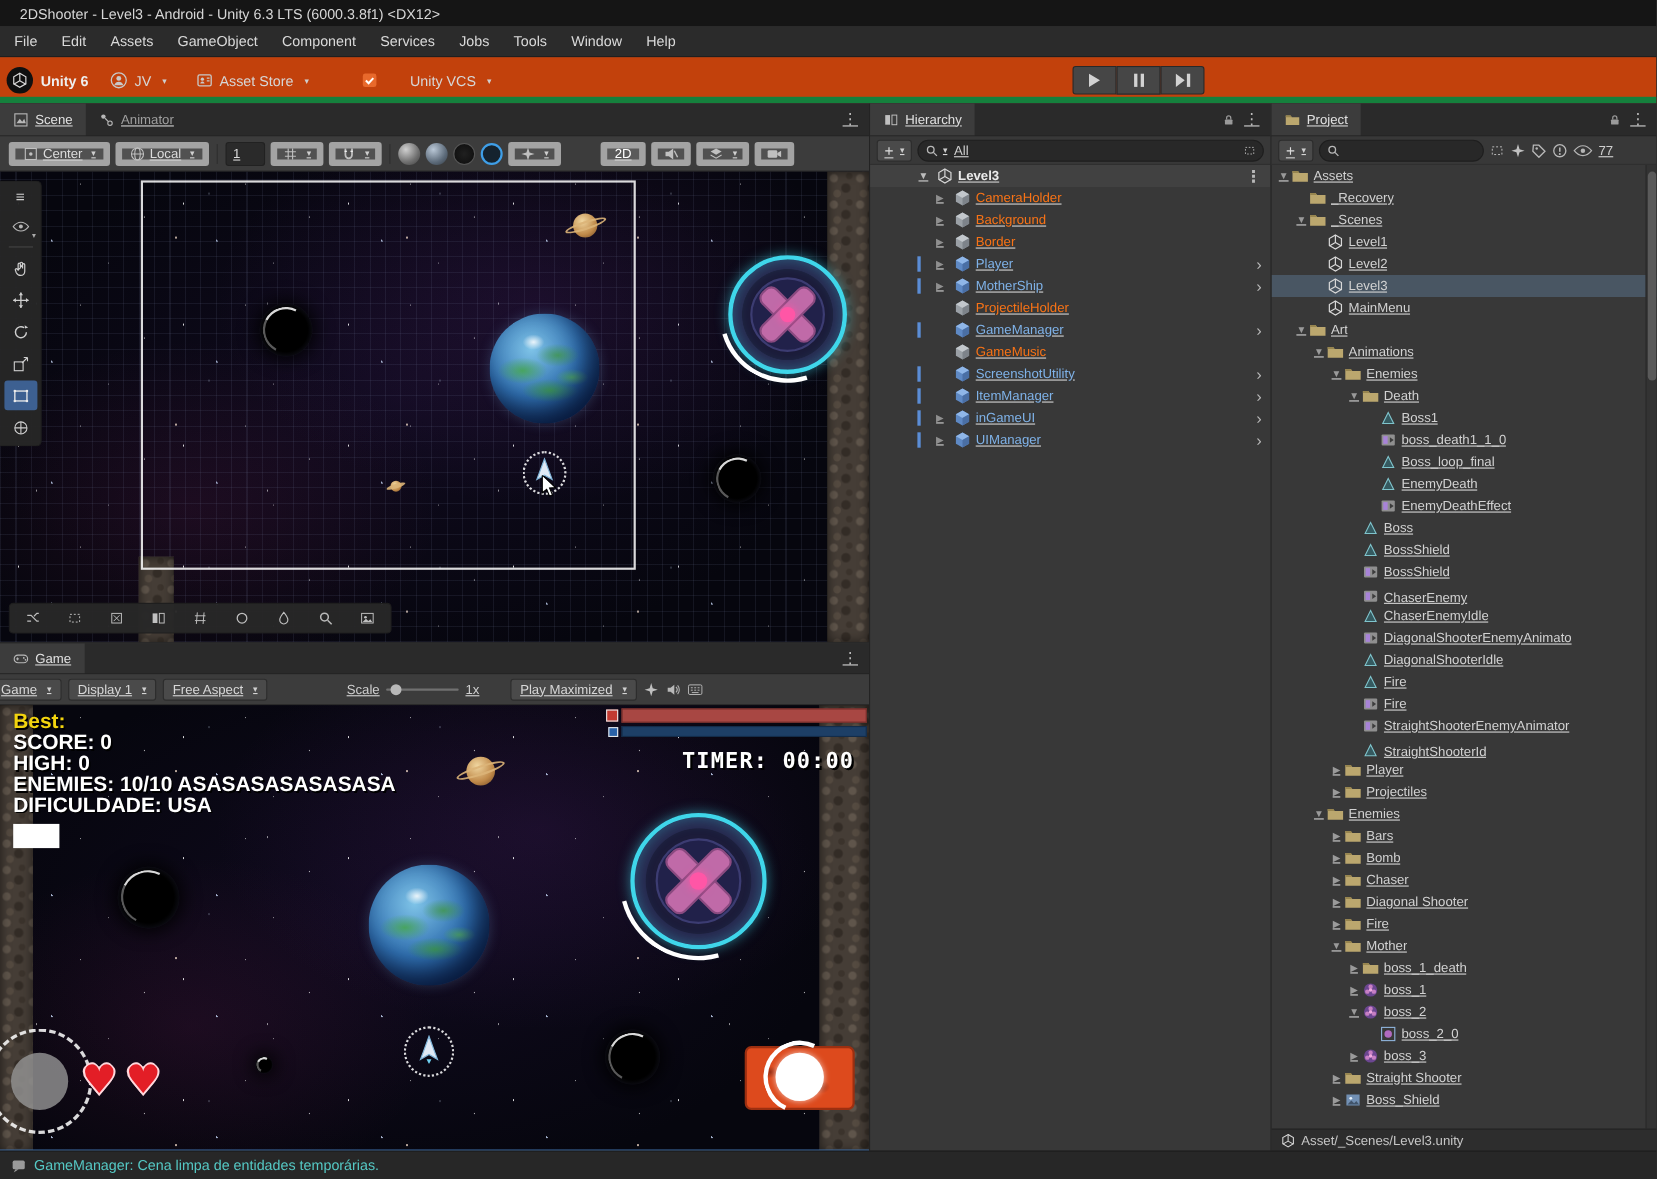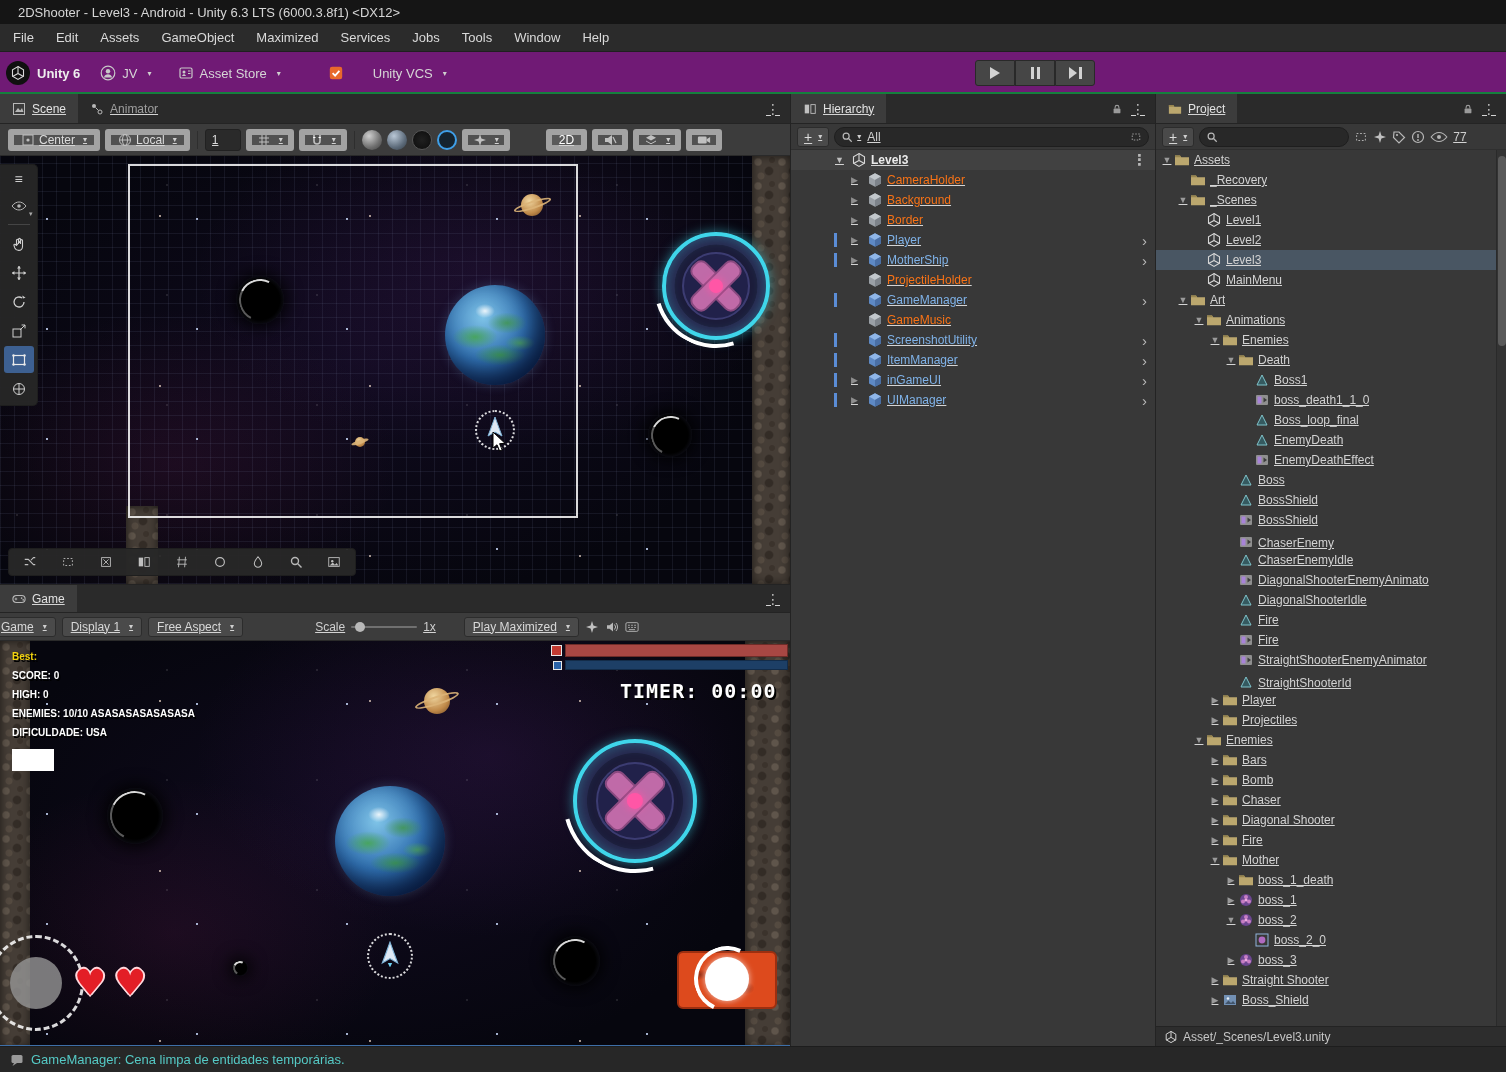--- a/index.html
+++ b/index.html
@@ -11,21 +11,21 @@
   .i14{width:14px;height:14px;} .i12{width:12px;height:12px;} .i18{width:18px;height:18px;}
   .caret{font-size:8px;color:#cfcfcf;margin-left:4px;}
   .kebab{color:#bdbdbd;font-size:14px;padding:0 6px;cursor:default;}
 
   
   .titlebar{position:absolute;left:0;top:0;width:100%;height:24px;background:#151515;color:#d6d6d6;
     display:flex;align-items:center;padding-left:18px;font-size:13px;}
   .menubar{position:absolute;left:0;top:24px;width:100%;height:28px;background:#2b2b2b;border-bottom:1px solid #1f1f1f;
     display:flex;align-items:center;padding-left:2px;}
   .menu-item{padding:0 11px;font-size:13px;color:#dadada;cursor:default;}
-  .maintoolbar{position:absolute;left:0;top:52px;width:100%;height:42px;background:#701a75;border-bottom:2px solid #15803d;padding-left:32px;}
+  .maintoolbar{position:absolute;left:0;top:52px;width:100%;height:42px;background:#c2410c;border-bottom:6px solid #15803d;padding-left:32px;}
   .tb-left{position:absolute;left:6px;top:0;height:42px;display:flex;align-items:center;gap:14px;}
   .unity-badge{display:flex;align-items:center;gap:7px;}
   .unity-circle{width:24px;height:24px;border-radius:50%;background:#101010;display:flex;align-items:center;justify-content:center;padding:3px;}
   .tb-btn{display:flex;align-items:center;gap:6px;color:#d6d6d6;font-size:13px;padding:4px 6px;border-radius:3px;cursor:default;}
   .playgroup{position:absolute;left:975px;top:8px;display:flex;}
   .pbtn{width:40px;height:26px;background:#464646;border:1px solid #292929;display:flex;align-items:center;justify-content:center;cursor:default;}
   .pbtn:first-child{border-radius:3px 0 0 3px;} .pbtn:last-child{border-radius:0 3px 3px 0;}
   .tri{width:0;height:0;border-top:6px solid transparent;border-bottom:6px solid transparent;border-left:10px solid #d2d2d2;}
   .pausebars{display:flex;gap:3px;} .pausebars i{display:block;width:3px;height:12px;background:#d2d2d2;}
   .stepbar{width:3px;height:12px;background:#d2d2d2;margin-left:2px;}
@@ -125,21 +125,21 @@
   .bstrip .toolbtn{width:36px;height:22px;}
 
   
   .gametoolbar{height:28px;background:#3c3c3c;display:flex;align-items:center;gap:6px;padding:0 6px;border-bottom:1px solid #2a2a2a;overflow:hidden;}
   .gbtn{height:20px;display:flex;align-items:center;gap:5px;padding:0 8px;background:#4a4a4a;border:1px solid #2c2c2c;border-radius:3px;
     color:#d8d8d8;font-size:12px;cursor:default;white-space:nowrap;}
   .slider{width:66px;height:2px;background:#707070;position:relative;border-radius:1px;}
   .slider .knob{position:absolute;left:4px;top:-4px;width:10px;height:10px;border-radius:50%;background:#b8b8b8;}
 
   
-  .hudtext{position:absolute;left:12px;top:6px;font-family:"DejaVu Sans Mono",monospace;font-weight:700;font-size:10px;
+  .hudtext{position:absolute;left:12px;top:6px;font-family:"DejaVu Sans Mono",monospace;font-weight:700;font-size:19px;
     line-height:19px;color:#fff;text-shadow:1.5px 1.5px 0 #000;white-space:pre;}
   .hud-best{color:#f2d40e;}
   .hud-timer{position:absolute;left:620px;top:38px;font-family:"DejaVu Sans Mono",monospace;font-weight:700;font-size:20px;
     color:#fff;text-shadow:2px 2px 0 #000;letter-spacing:1px;}
   .hudbar-row{position:absolute;display:flex;align-items:center;gap:3px;}
   .hud-chip{width:11px;height:11px;border:1.5px solid #e8e8e8;flex:0 0 auto;}
   .heart{position:absolute;font-size:36px;color:#e31e26;text-shadow:-2px 0 0 #ffd7dc,2px 0 0 #ffd7dc,0 -2px 0 #ffd7dc,0 2px 0 #ffd7dc;
     font-family:"DejaVu Sans",sans-serif;line-height:1;}
   .joy-outer{position:absolute;border:3px dashed rgba(255,255,255,.85);border-radius:50%;}
   .joy-inner{position:absolute;border-radius:50%;background:rgba(150,150,150,.8);}
@@ -187,21 +187,21 @@
 
   <div class="titlebar">
     <span>2DShooter - Level3 - Android - Unity 6.3 LTS (6000.3.8f1) &lt;DX12&gt;</span>
   </div>
 
   <div class="menubar" id="menu-items">
       <span class="menu-item">File</span>
       <span class="menu-item">Edit</span>
       <span class="menu-item">Assets</span>
       <span class="menu-item">GameObject</span>
-      <span class="menu-item">Maximized</span>
+      <span class="menu-item">Component</span>
       <span class="menu-item">Services</span>
       <span class="menu-item">Jobs</span>
       <span class="menu-item">Tools</span>
       <span class="menu-item">Window</span>
       <span class="menu-item">Help</span>
     </div>
 
   <div class="maintoolbar">
     <div class="tb-left">
       <span class="unity-badge">

